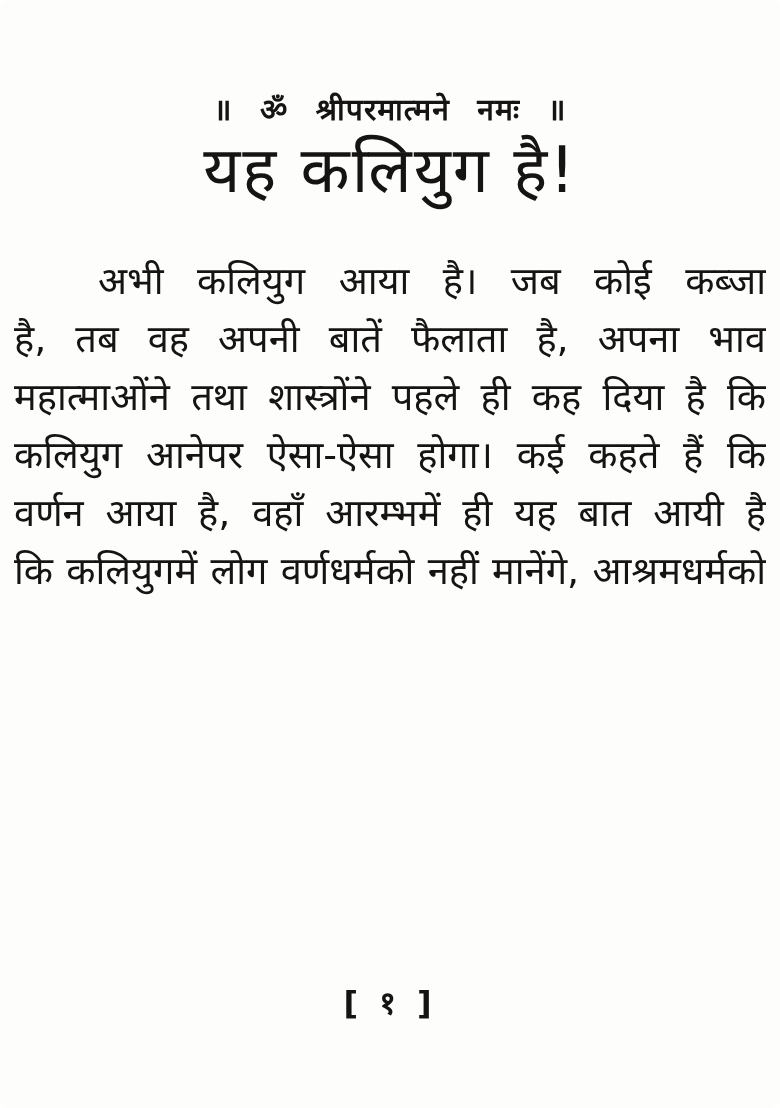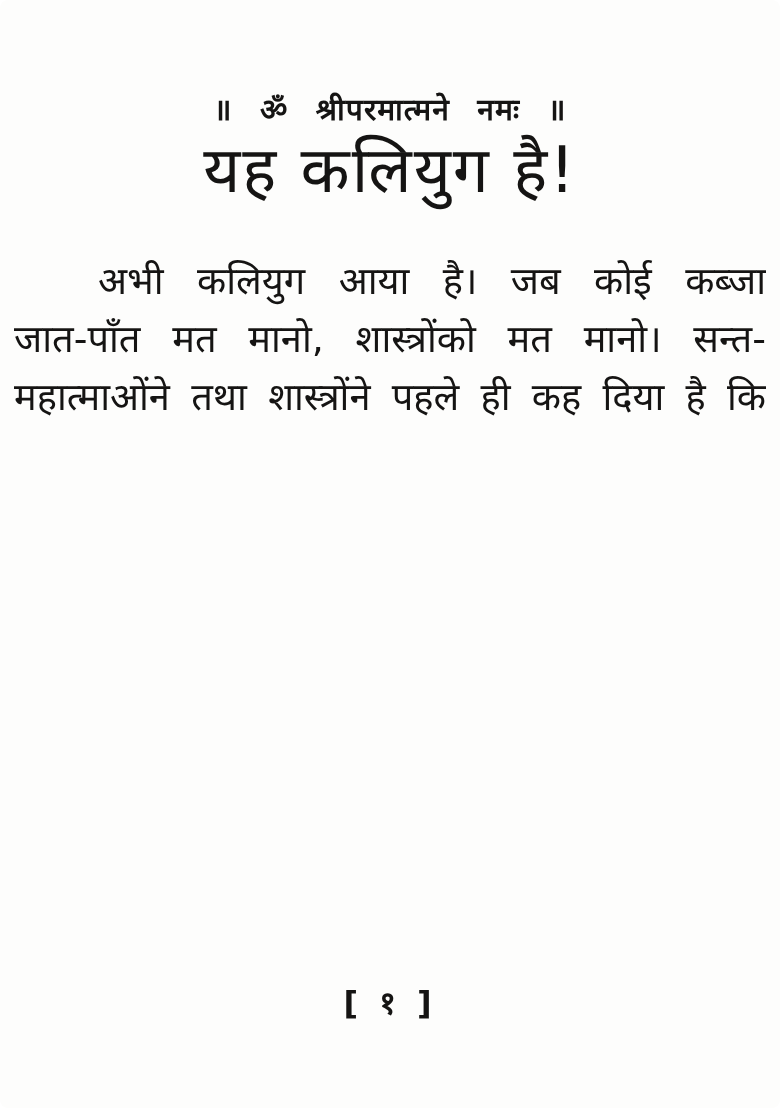--- a/index.html
+++ b/index.html
@@ -79,19 +79,22 @@
 <body>
 
 <div class="page">
 
   <div class="invocation">॥ ॐ श्रीपरमात्मने नमः ॥</div>
 
   <div class="title">यह कलियुग है!</div>
 
   <div class="body-text">
       <div class="line">अभी कलियुग आया है। जब कोई कब्जा</div>
-      <div class="line">जात-पाँत मत मानो, शास्त्रोंको मत मानो। सन्त-</div>
+      <div class="line">है, तब वह अपनी बातें फैलाता है, अपना भाव</div>
       <div class="line">महात्माओंने तथा शास्त्रोंने पहले ही कह दिया है कि</div>
+      <div class="line">कलियुग आनेपर ऐसा-ऐसा होगा। कई कहते हैं कि</div>
+      <div class="line">वर्णन आया है, वहाँ आरम्भमें ही यह बात आयी है</div>
+      <div class="line">कि कलियुगमें लोग वर्णधर्मको नहीं मानेंगे, आश्रमधर्मको</div>
     </div>
 
   <div class="page-number">[ १ ]</div>
 
 </div>
 
 </body></html>

